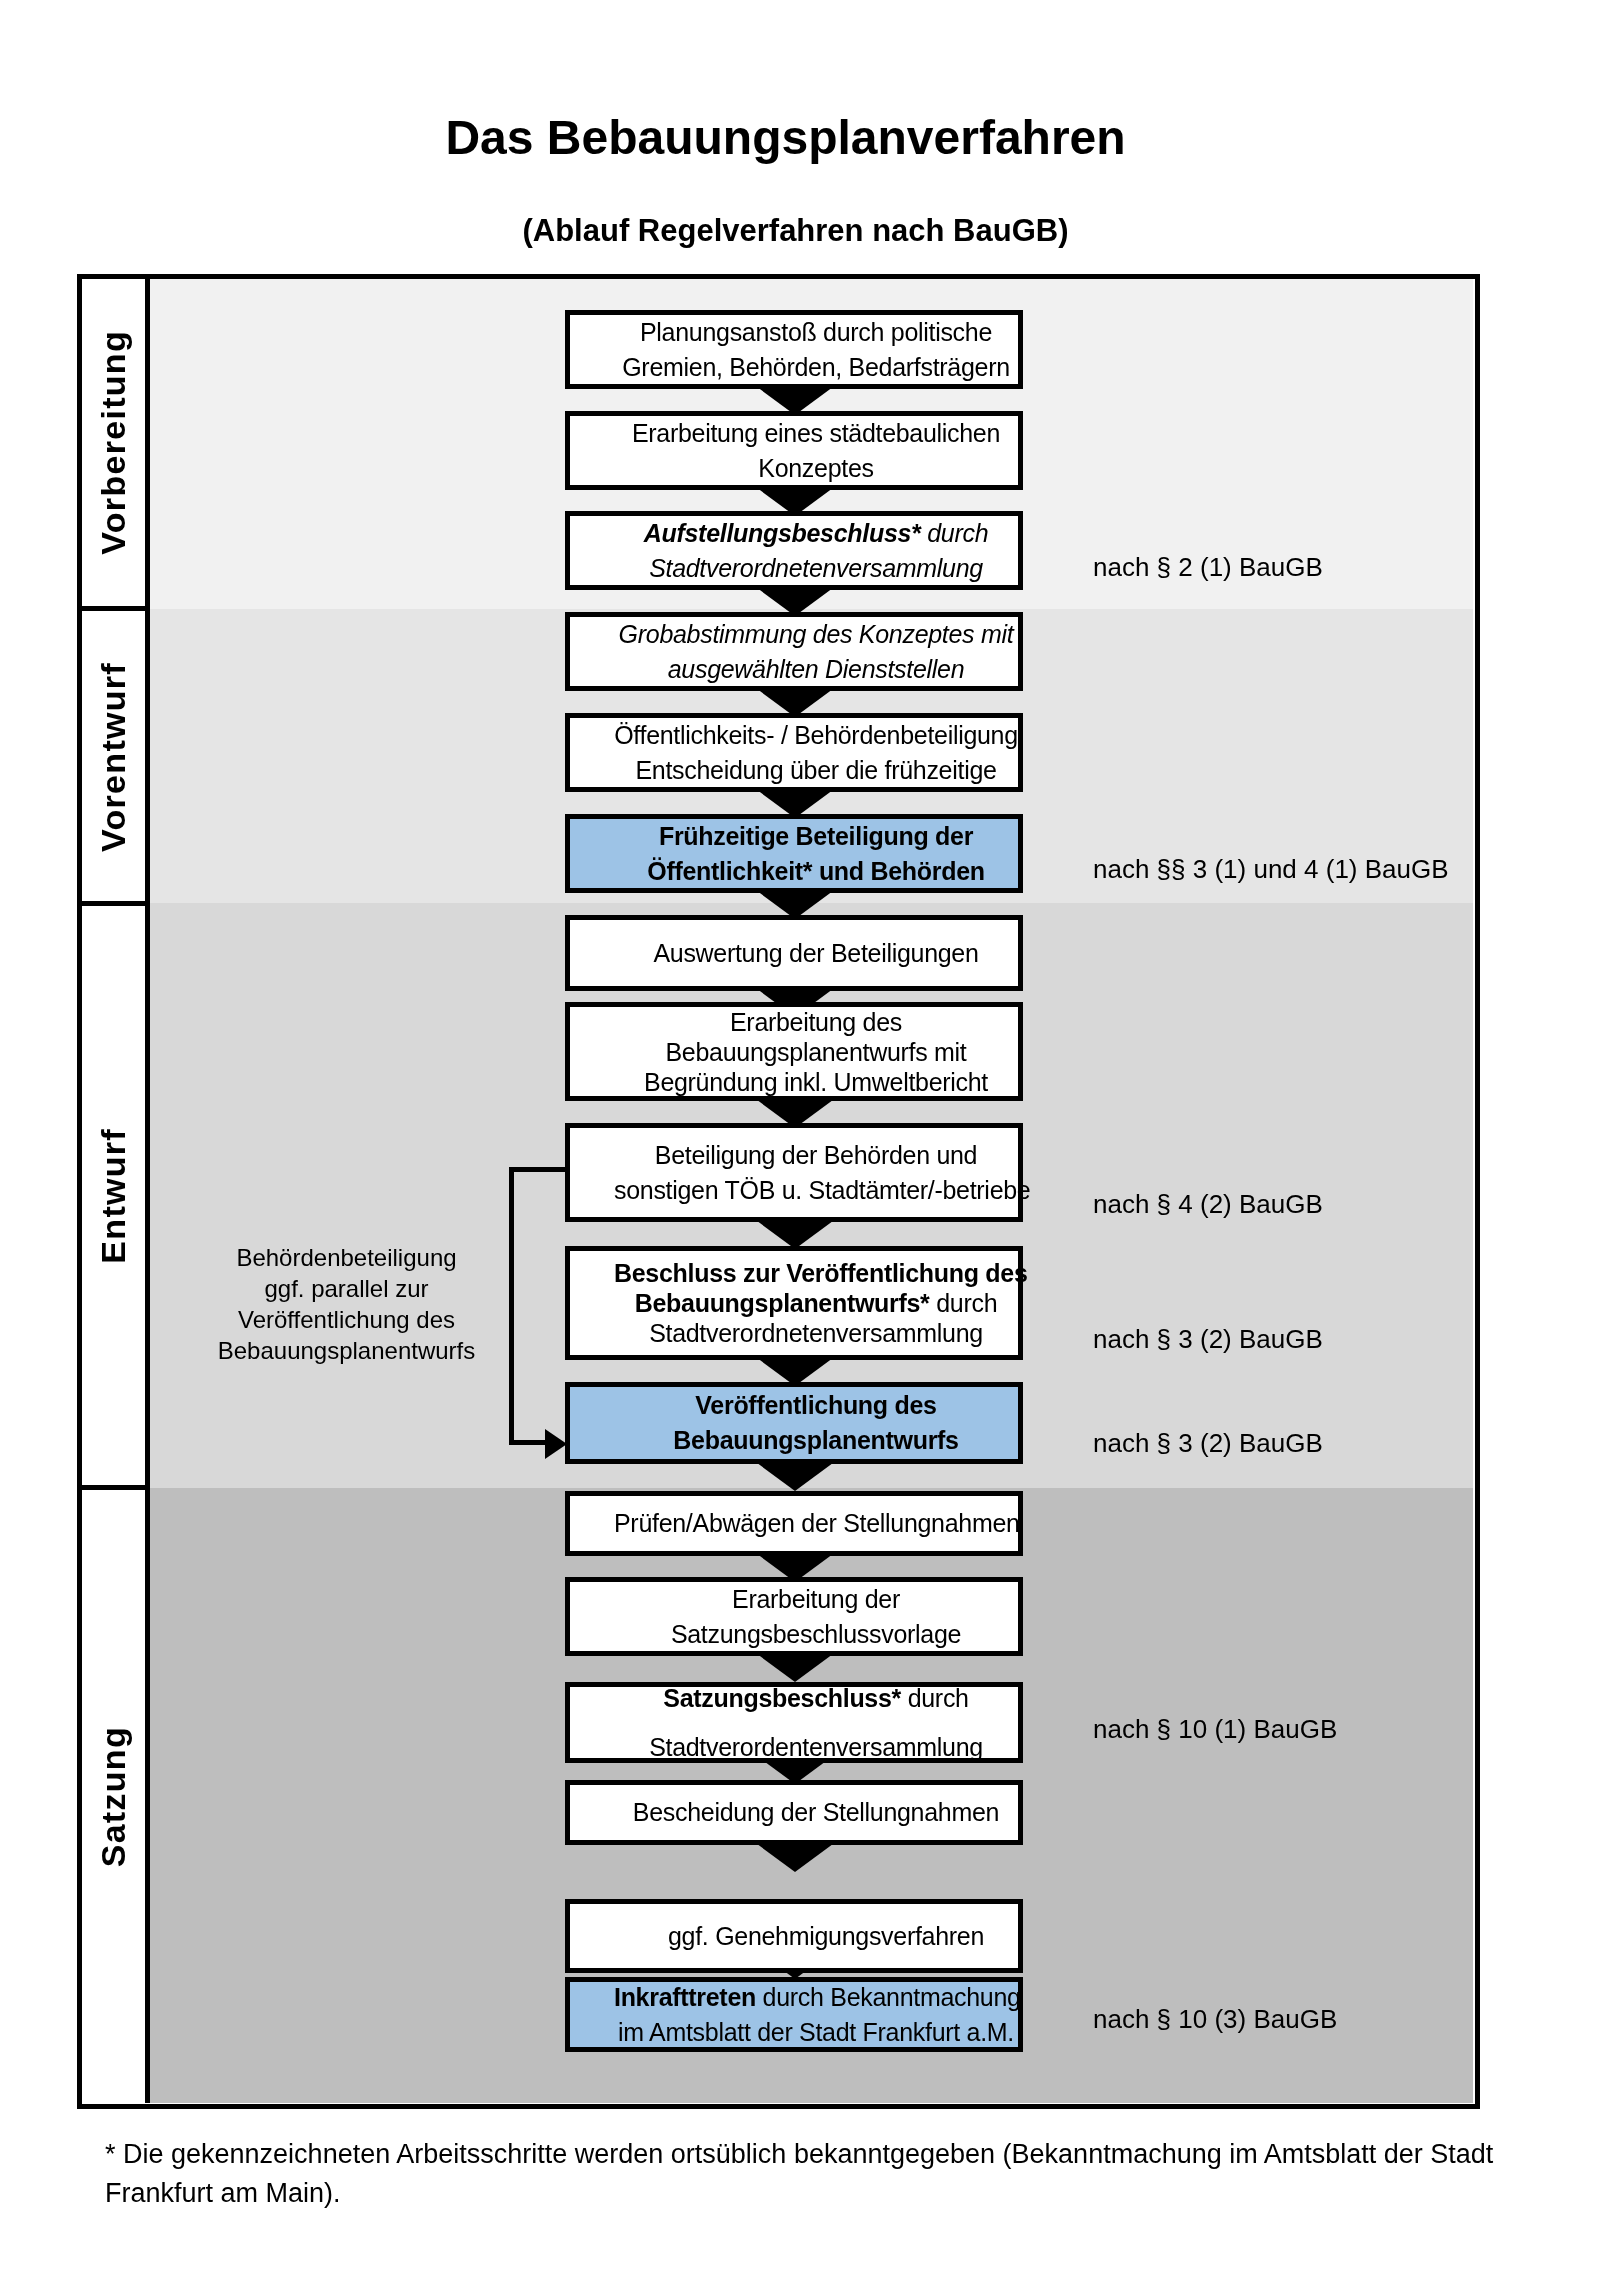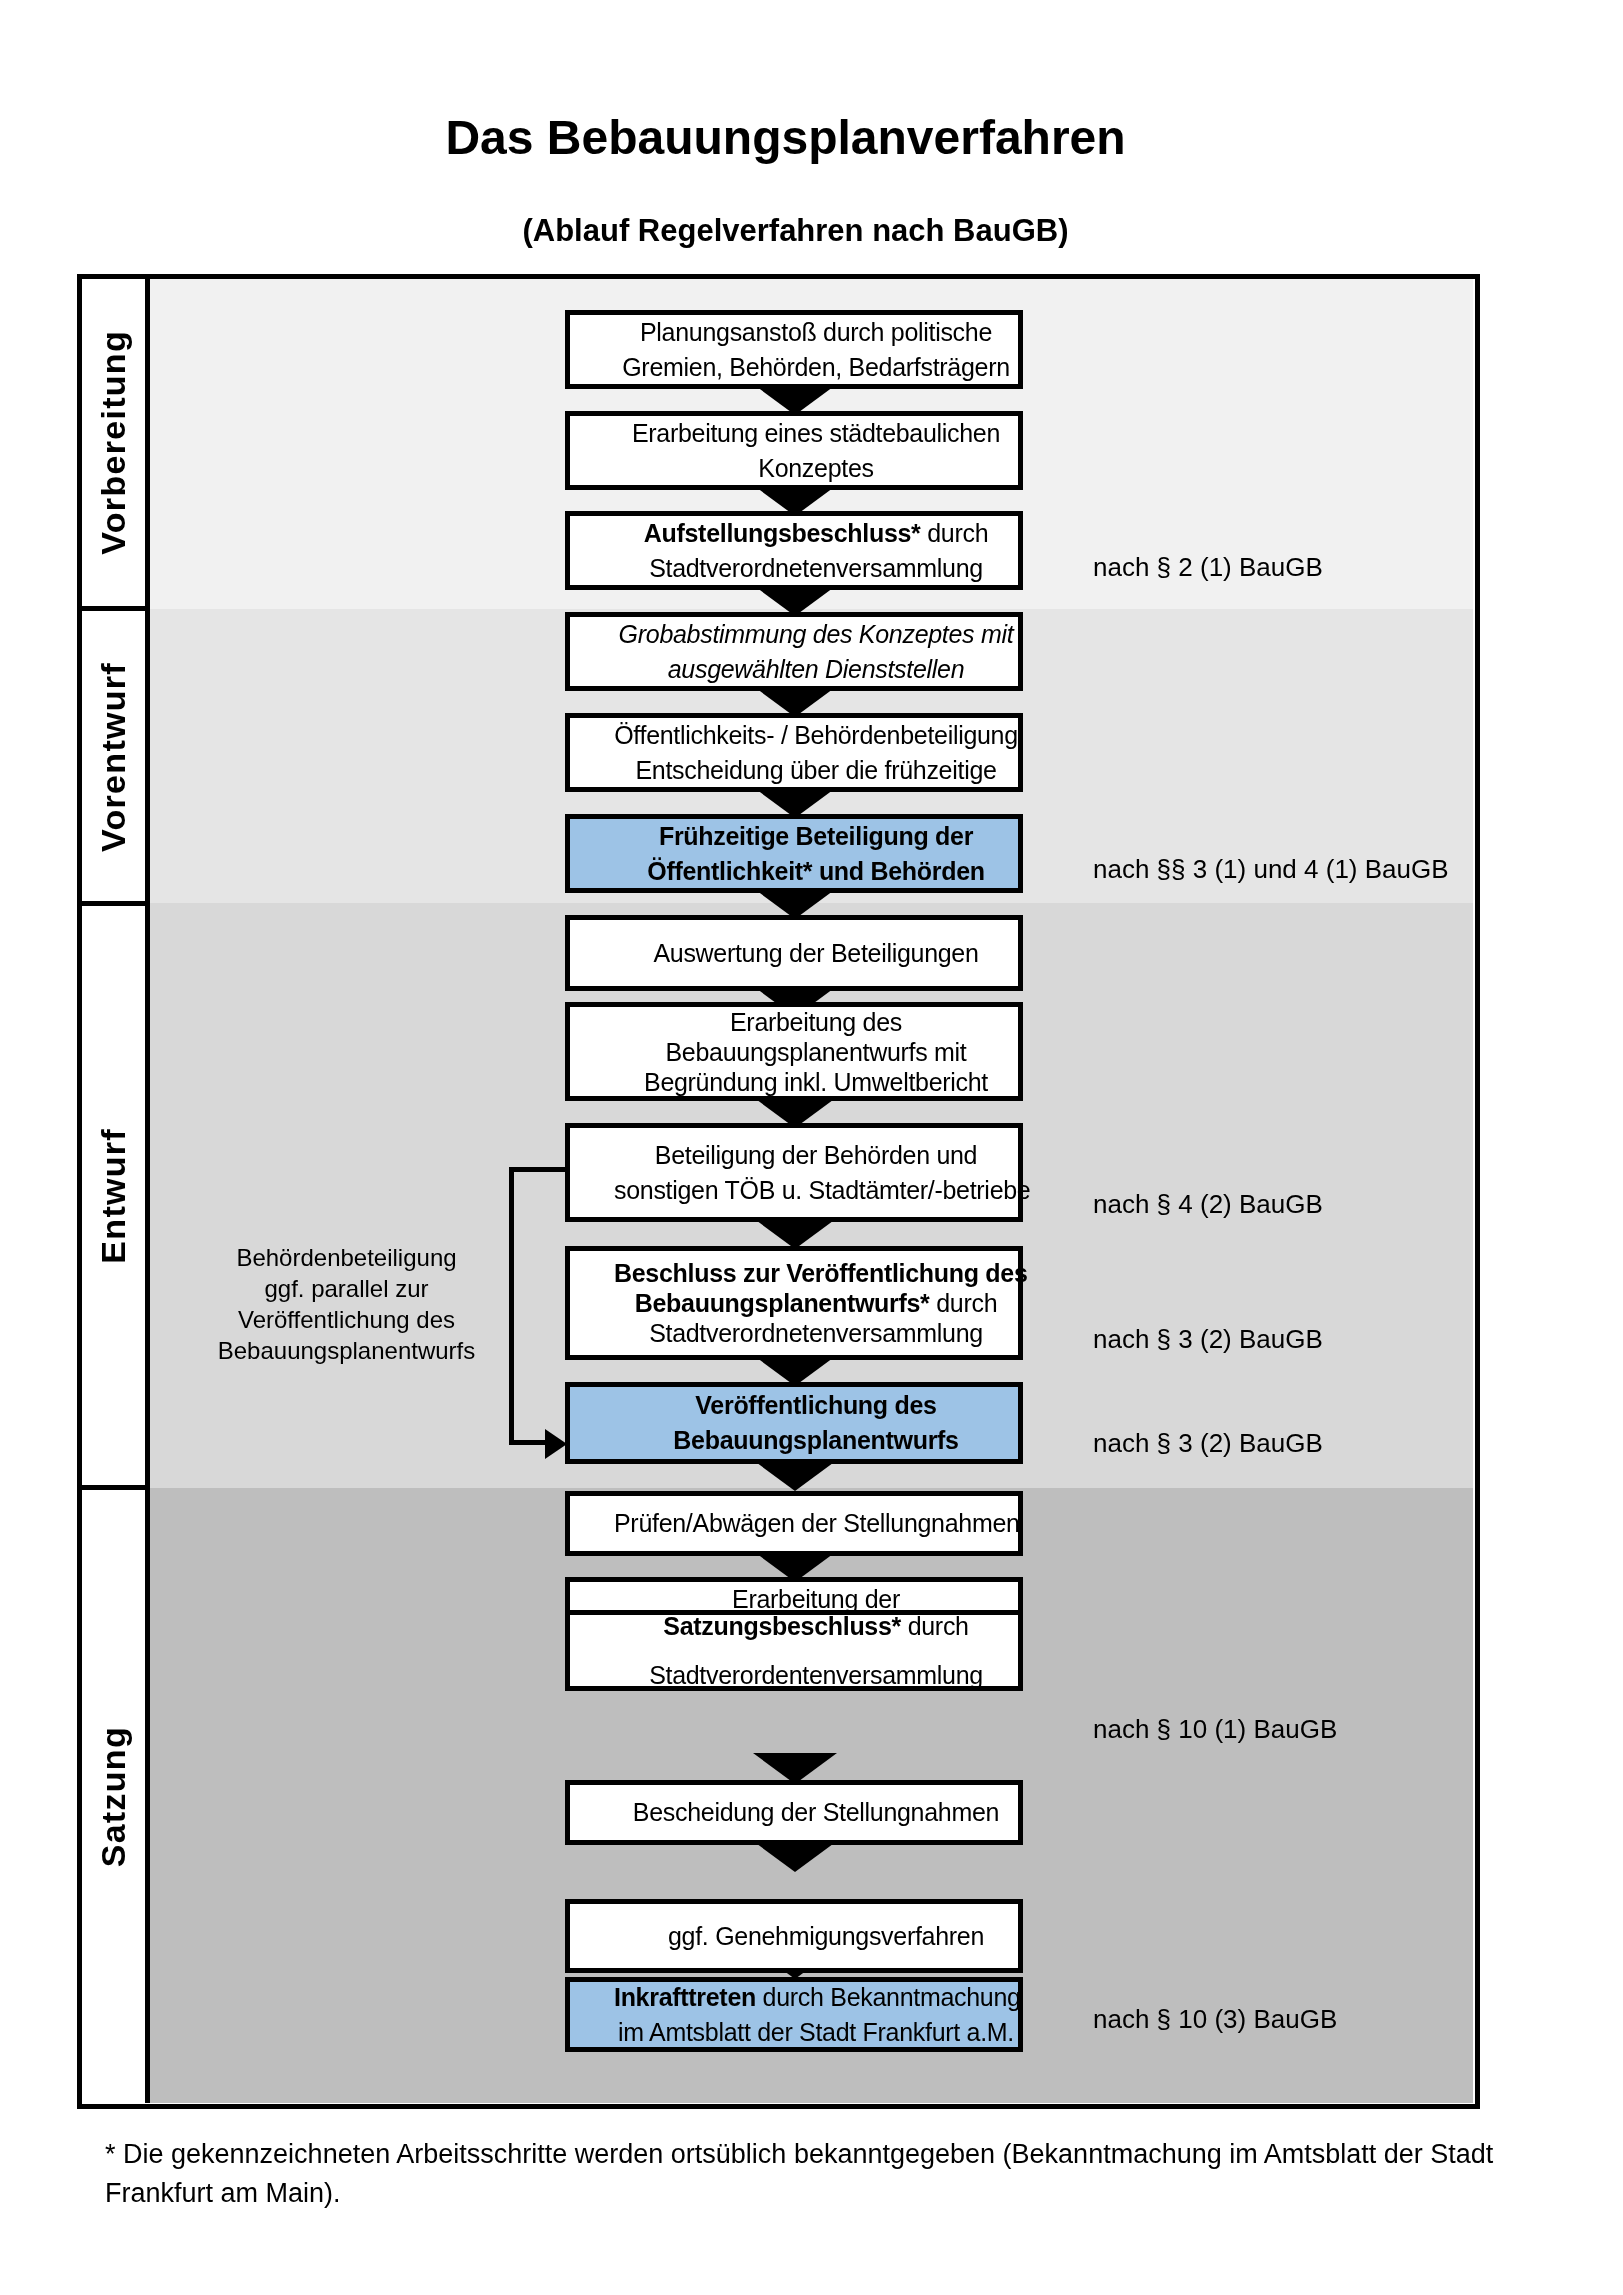--- a/index.html
+++ b/index.html
@@ -97,21 +97,21 @@
     <div class="ln">Gremien, Behörden, Bedarfsträgern</div>
   </div>
   <div class="arrow" style="top:105px;"></div>
 
   <div class="box" style="top:132px;height:79px;">
     <div class="ln">Erarbeitung eines städtebaulichen</div>
     <div class="ln">Konzeptes</div>
   </div>
   <div class="arrow" style="top:206px;"></div>
 
-  <div class="box" style="top:232px;height:79px;">
+  <div class="box" style="top:232px;height:79px;font-style:italic;">
     <div class="ln"><b>Aufstellungsbeschluss*</b><span> durch</span></div>
     <div class="ln">Stadtverordnetenversammlung</div>
   </div>
   <div class="arrow" style="top:306px;"></div>
 
   <div class="box" style="top:333px;height:79px;font-style:italic;">
     <div class="ln">Grobabstimmung des Konzeptes mit</div>
     <div class="ln">ausgewählten Dienststellen</div>
   </div>
   <div class="arrow" style="top:407px;"></div>
@@ -163,21 +163,21 @@
     <div class="ln">Prüfen/Abwägen der Stellungnahmen</div>
   </div>
   <div class="arrow" style="top:1272px;"></div>
 
   <div class="box" style="top:1298px;height:79px;">
     <div class="ln">Erarbeitung der</div>
     <div class="ln">Satzungsbeschlussvorlage</div>
   </div>
   <div class="arrow" style="top:1372px;"></div>
 
-  <div class="box" style="top:1331px;height:81px;gap:14px;">
+  <div class="box" style="top:1403px;height:81px;gap:14px;">
     <div class="ln"><b>Satzungsbeschluss*</b><span> durch</span></div>
     <div class="ln">Stadtverordentenversammlung</div>
   </div>
   <div class="arrow" style="top:1474px;"></div>
 
   <div class="box" style="top:1501px;height:65px;">
     <div class="ln">Bescheidung der Stellungnahmen</div>
   </div>
   <div class="arrow" style="top:1562px;"></div>
 

